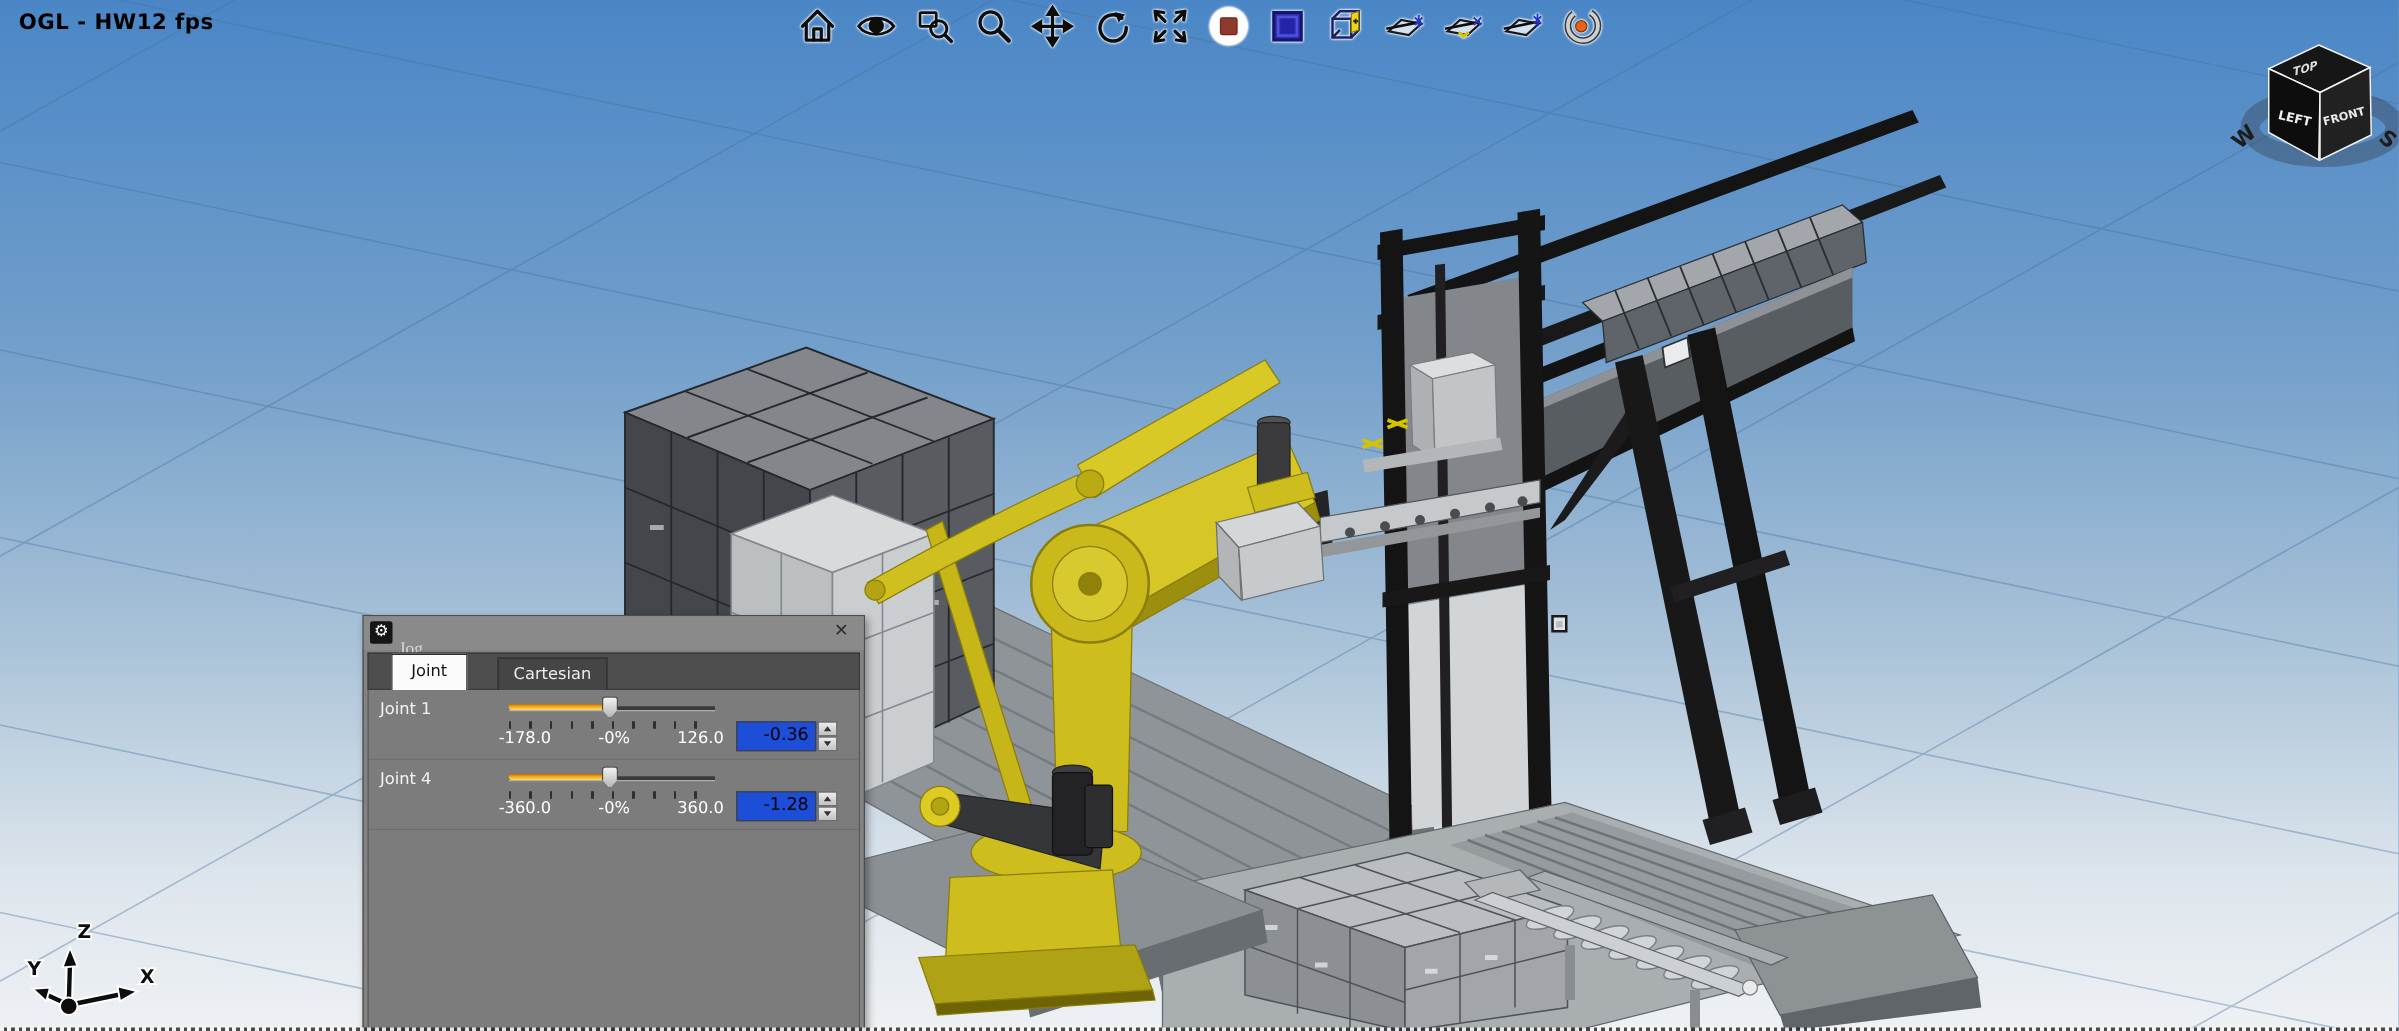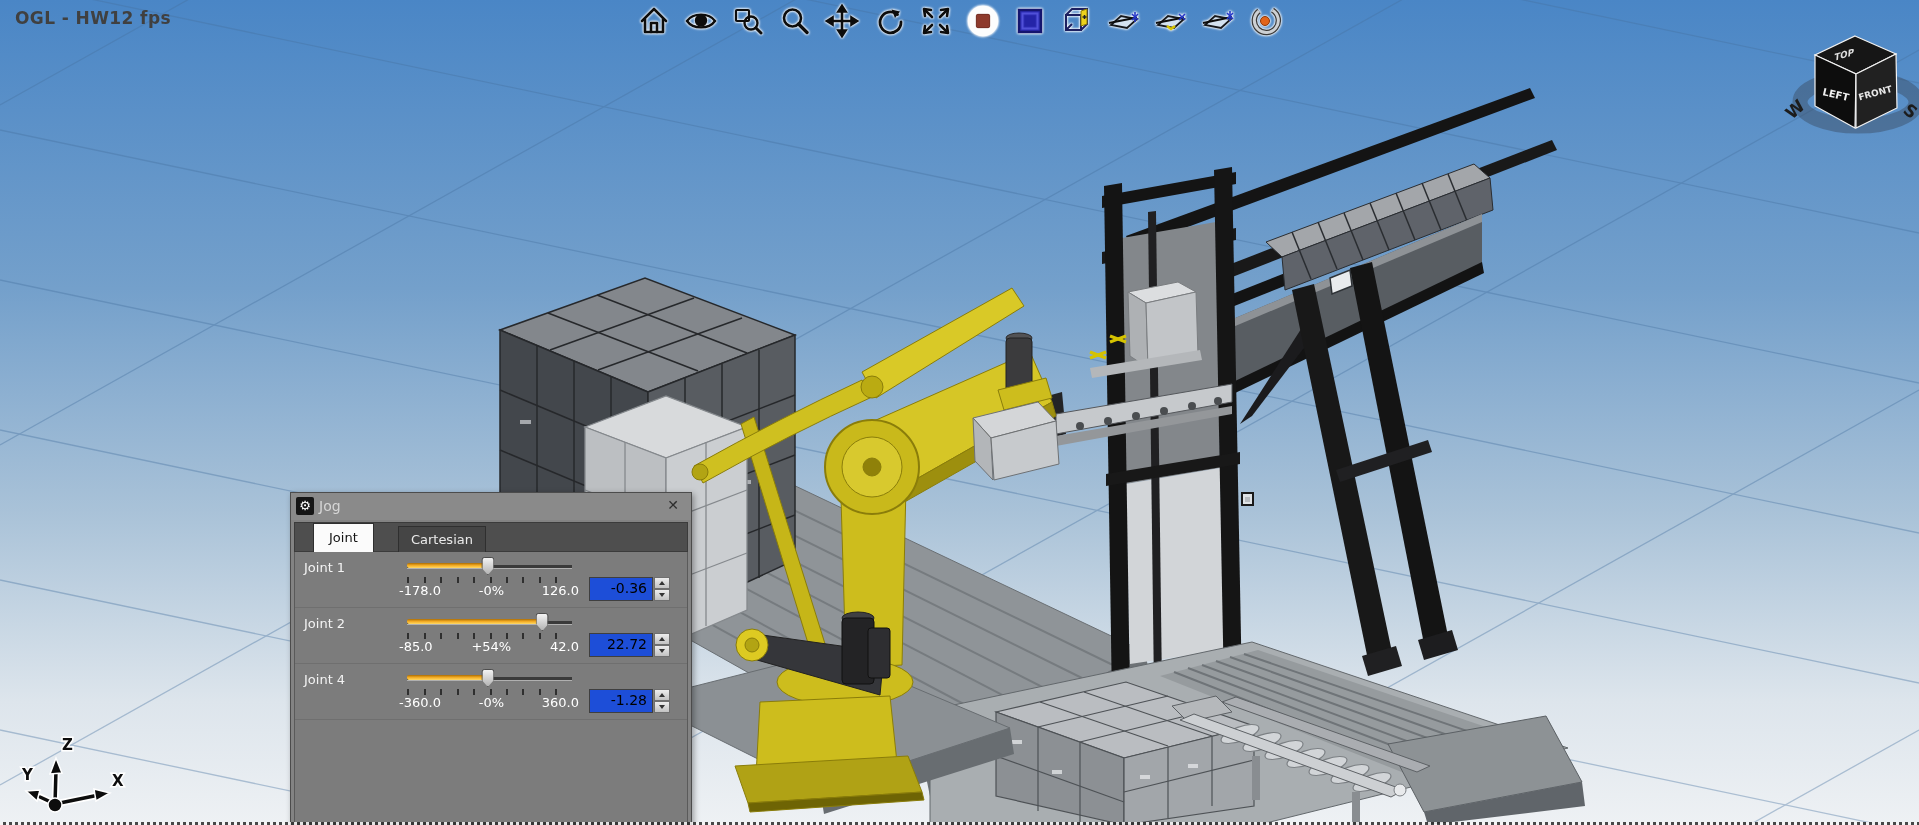--- a/index.html
+++ b/index.html
@@ -2,39 +2,39 @@
 <html><head>
 <meta charset="utf-8">
 <style>
   html,body{margin:0;padding:0;}
   body{width:1919px;height:825px;overflow:hidden;position:relative;
        font-family:"DejaVu Sans","Liberation Sans",sans-serif;background:#6f9cc8;}
   #scene{position:absolute;left:0;top:0;width:1919px;height:825px;}
 
   
   #fps{position:absolute;left:15px;top:8px;font-size:17px;font-weight:bold;
-       color:#404040;letter-spacing:.4px;}
+       color:#000000;letter-spacing:.4px;}
   #toolbar{position:absolute;left:636px;top:3px;display:flex;gap:11px;}
   .tb-btn{width:36px;height:36px;display:flex;align-items:center;justify-content:center;cursor:pointer;}
   .tb-btn svg{filter:drop-shadow(0 0 1px #fff) drop-shadow(0 0 1px rgba(255,255,255,.95));}
 
   #viewcube{position:absolute;left:1776px;top:24px;}
   #triad{position:absolute;left:18px;top:716px;}
 
   #bottom-dots{position:absolute;left:0;top:822px;width:1919px;height:3px;
       background:repeating-linear-gradient(90deg,#f5f5f5 0 3px,#2a2a2a 3px 6px);opacity:.85;}
 
   
   #jog{position:absolute;left:290px;top:492px;width:402px;height:340px;
        background:#838383;border:1px solid #4c4c4c;box-sizing:border-box;
        font-size:13px;color:#f2f2f2;box-shadow:2px 2px 6px rgba(0,0,0,.35);}
   #jog .titlebar{position:absolute;left:0;top:0;width:100%;height:27px;background:#8a8a8a;}
   #jog .gear{position:absolute;left:5px;top:4px;width:18px;height:18px;background:#151515;
        color:#fff;font-size:13px;line-height:18px;text-align:center;border-radius:2px;}
-  #jog .title{position:absolute;left:28px;top:5px;color:#d6d6d6;font-size:14px;}
+  #jog .title{position:absolute;left:28px;top:19px;color:#d6d6d6;font-size:14px;font-family:Liberation Serif, serif;}
   #jog .close{position:absolute;right:12px;top:4px;color:#2e2e2e;font-weight:bold;
        font-size:14px;cursor:pointer;}
   #jog .frame{position:absolute;left:3px;top:29px;width:394px;height:311px;}
   #jog .tabstrip{position:absolute;left:0;top:0;width:100%;height:30px;background:#4e4e4e;
        border:1px solid #3b3b3b;box-sizing:border-box;}
   #jog .tab{display:inline-block;vertical-align:bottom;cursor:pointer;}
   #jog .tab.active{background:#fbfbfb;color:#141414;padding:6px 15px 7px;border:1px solid #2f2f2f;
        border-bottom:none;margin-left:18px;}
   #jog .tab.inactive{background:#454545;color:#eaeaea;padding:5px 12px;border:1px solid #2f2f2f;
        border-bottom:none;margin-left:20px;}
@@ -510,39 +510,20 @@
           <span>-0%</span>
           <span>126.0</span>
         </div>
         <div class="valbox">-0.36</div>
         <div class="spin">
           <div class="up"></div>
           <div class="dn"></div>
         </div>
       </div>
 
-      <div class="jrow">
-        <div class="jname">Joint 2</div>
-        <div class="slider">
-          <div class="track"></div>
-            <div class="fill" style="width: 82%;"></div>
-            <div class="thumb" style="left: 82%;"></div>
-        </div>
-        <div class="ticks"></div>
-        <div class="range">
-          <span>-85.0</span>
-          <span>+54%</span>
-          <span>42.0</span>
-        </div>
-        <div class="valbox">22.72</div>
-        <div class="spin">
-          <div class="up"></div>
-          <div class="dn"></div>
-        </div>
-      </div>
 
 
       <div class="jrow">
         <div class="jname">Joint 4</div>
         <div class="slider">
           <div class="track"></div>
             <div class="fill" style="width: 49%;"></div>
             <div class="thumb" style="left: 49%;"></div>
         </div>
         <div class="ticks"></div>

